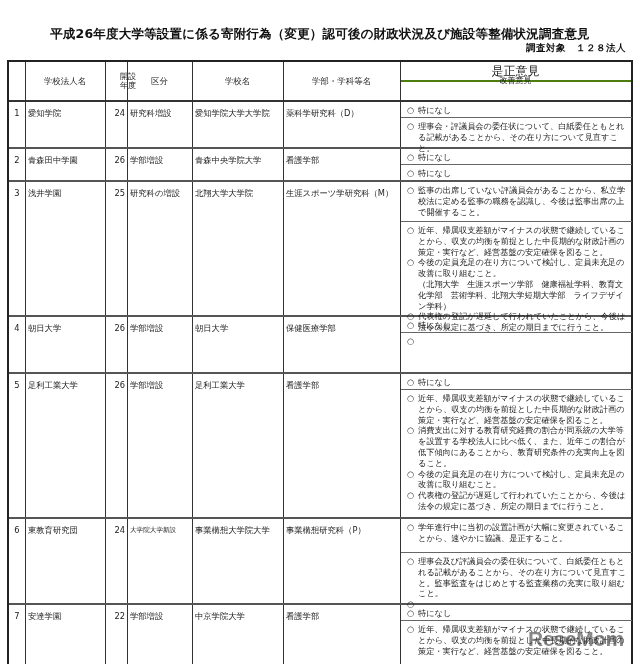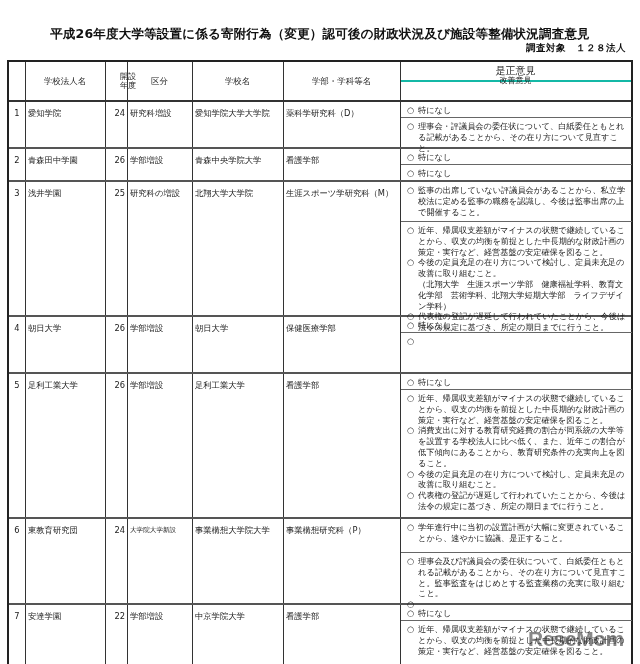--- a/index.html
+++ b/index.html
@@ -22,22 +22,22 @@
       border-bottom: 2px solid #333;
     }
     .col-line { position: absolute; top: 0; bottom: 0; width: 1px; background: #333; }
     .hcell {
       position: absolute; top: 0; height: 40px; display: flex; align-items: center; justify-content: center;
       font-size: 8.5px; color: #222; text-align: center; line-height: 1.1;
     }
     .hcell.small { font-size: 8px; }
     .op-top {
       position: absolute; left: 391px; top: 0; width: 231px; height: 20px;
-      display: flex; align-items: center; justify-content: center; font-size: 10px;
-      border-bottom: 2px solid #14b8a6;
+      display: flex; align-items: center; justify-content: center; font-size: 12px;
+      border-bottom: 2px solid #4d7c0f;
     }
     .op-bot {
       position: absolute; left: 391px; top: 8px; width: 231px; height: 20px;
       display: flex; align-items: center; justify-content: center; font-size: 8px;
     }
     .row { position: absolute; left: 0; width: 622px; border-bottom: 2px solid #555; }
     .cell {
       position: absolute; top: 0; font-size: 8.3px; padding-top: 6px; color: #1a1a1a; white-space: nowrap;
     }
     .c-num { left: 0; width: 16px; text-align: center; }

